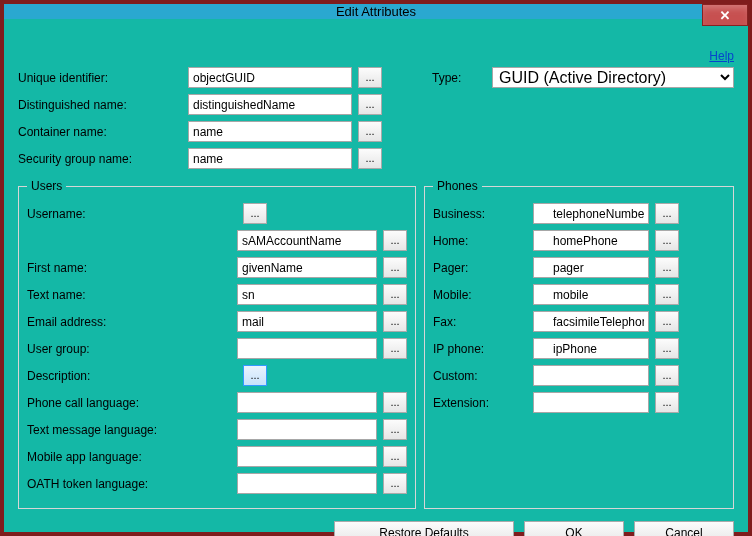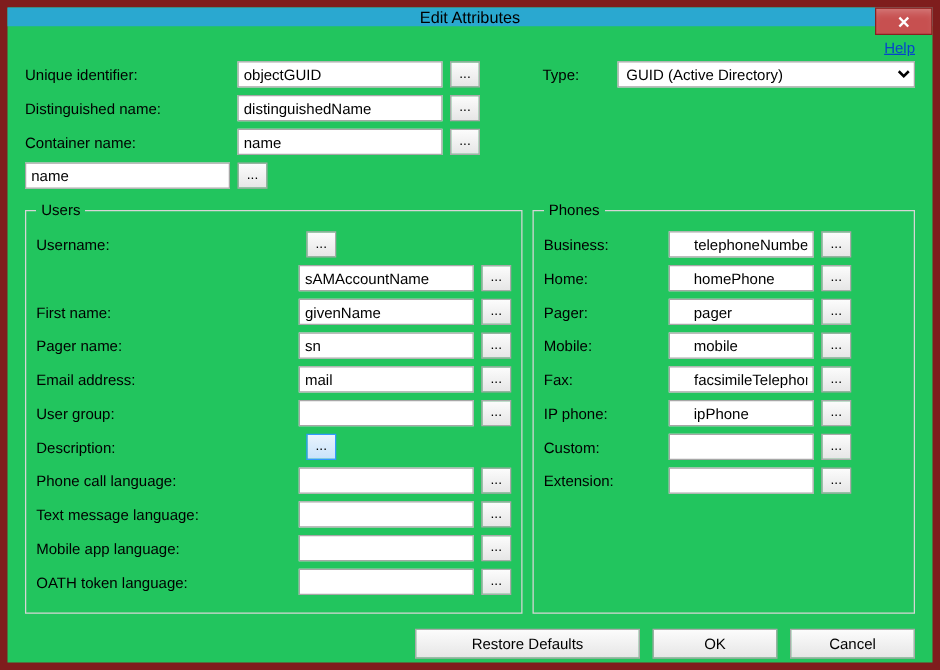--- a/index.html
+++ b/index.html
@@ -6,24 +6,25 @@
   body {
     margin: 0;
     font-family: "Segoe UI", Tahoma, sans-serif;
     font-size: 12px;
     background: #fff;
     color: #000;
   }
   .window {
     width: 752px;
     height: 536px;
-    border: 6px solid #7f1d1d;
-    background: #22c55e;
+    border: 4px solid #7f1d1d;
+    background: #14b8a6;
     display: flex;
     flex-direction: column;
+    gap: 20px;
   }
   .titlebar {
     background: #2aa8d0;
     height: 28px;
     display: flex;
     align-items: center;
     justify-content: center;
     position: relative;
     color: #000;
     font-size: 13px;
@@ -60,21 +61,21 @@
     border: 1px solid #a7a7a7;
     padding: 0 4px;
     font-family: inherit;
     font-size: 12px;
     background:#fff;
   }
   select {
     height: 21px;
     border: 1px solid #a7a7a7;
     font-family: inherit;
-    font-size:12px;
+    font-size:16px;
     background:#fff;
     padding: 0 2px;
   }
   button.dots {
     width: 24px; height: 21px;
     border: 1px solid #aaa;
     background: linear-gradient(#fcfcfc,#e6e6e6);
     font-size: 11px; padding:0; line-height:1;
     cursor: pointer;
   }
@@ -143,20 +144,21 @@
         <span class="lbl">Distinguished name:</span>
         <input type="text" class="inp" value="distinguishedName" style="">
         <button class="dots">...</button>
       </div>
       <div class="top-row">
         <span class="lbl">Container name:</span>
         <input type="text" class="inp" value="name" style="">
         <button class="dots">...</button>
       </div>
       <div class="top-row">
+        <span class="lbl">Security group name:</span>
         <input type="text" class="inp" value="name" style="">
         <button class="dots">...</button>
       </div>
     </div>
 
     <div class="groups-row">
       <fieldset class="users">
         <legend>Users</legend>
 
         <div class="field-row">
@@ -167,21 +169,21 @@
           <span class="flbl"></span>
           <input type="text" class="finp" value="sAMAccountName" style="">
           <button class="dots">...</button>
         </div>
         <div class="field-row">
           <span class="flbl">First name:</span>
           <input type="text" class="finp" value="givenName" style="">
           <button class="dots">...</button>
         </div>
         <div class="field-row">
-          <span class="flbl">Pager name:</span>
+          <span class="flbl">Text name:</span>
           <input type="text" class="finp" value="sn" style="">
           <button class="dots">...</button>
         </div>
         <div class="field-row">
           <span class="flbl">Email address:</span>
           <input type="text" class="finp" value="mail" style="">
           <button class="dots">...</button>
         </div>
         <div class="field-row">
           <span class="flbl">User group:</span>

